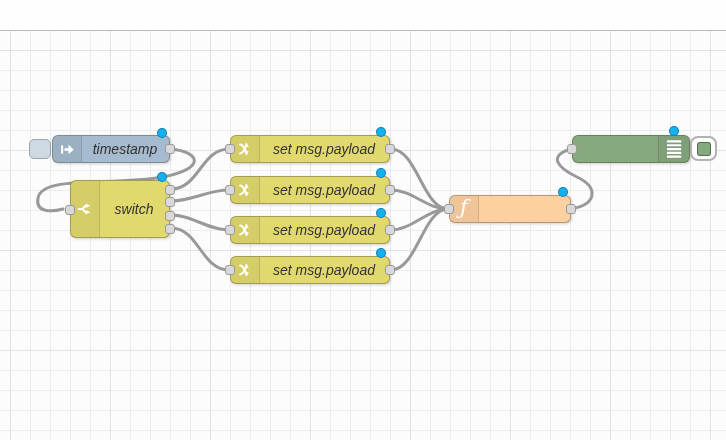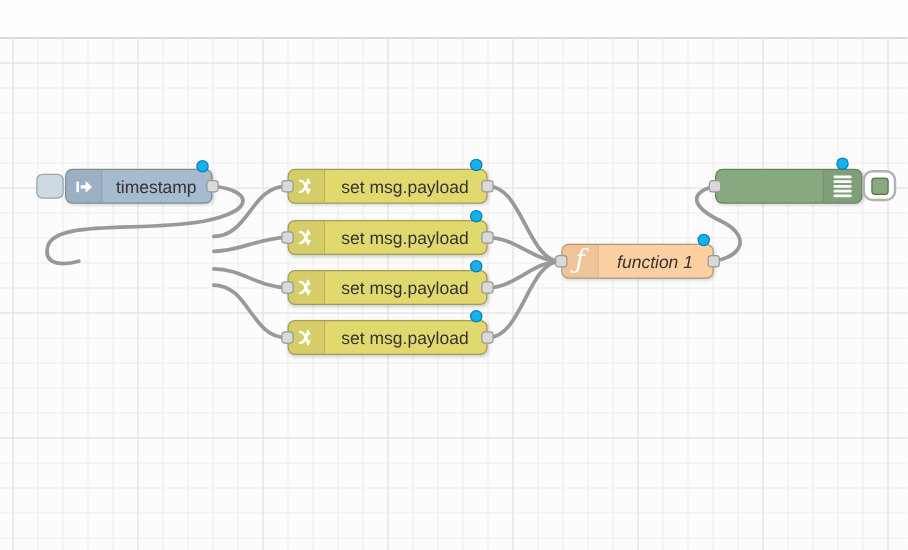--- a/index.html
+++ b/index.html
@@ -34,21 +34,21 @@
   svg.wires path{fill:none;stroke:var(--wire);stroke-width:3;stroke-linecap:round;}
 
   
   .node{
     position:absolute;border:1px solid rgba(60,60,40,0.38);border-radius:6px;
     box-shadow:1px 1px 3px rgba(0,0,0,0.18);
     box-sizing:border-box;
   }
   .node .label{
     position:absolute;top:0;bottom:0;display:flex;align-items:center;justify-content:center;
-    font-size:14px;color:#333;white-space:nowrap;
+    font-size:14px;color:#333;white-space:nowrap;font-style:italic;
   }
   .node .label.italic{font-style:italic;}
   .iconzone{
     position:absolute;top:0;bottom:0;width:28px;
     background:rgba(0,0,0,0.055);
     display:flex;align-items:center;justify-content:center;
   }
   .iconzone.left{left:0;border-right:1px solid rgba(0,0,0,0.12);border-radius:5px 0 0 5px;}
   .iconzone.right{right:0;width:30px;border-left:1px solid rgba(0,0,0,0.12);border-radius:0 5px 5px 0;}
 
@@ -113,20 +113,42 @@
             <rect x="6.5" y="8.4" width="5.5" height="3.2"></rect>
             <path d="M11.2 4.5 L17.3 10 L11.2 15.5 Z"></path>
           </g>
         </svg>
       </div>
       <span class="label" style="left:28px;right:0;">timestamp</span>
       <div class="port" style="right:-6px;top:8px;"></div>
       <div class="dot" style="right:2px;top:-8px;"></div>
     </div>
 
+    <div class="node" style="left: 70px; top: 149px; width: 100px; height: 58px; background: rgb(226, 217, 110);">
+      <div class="iconzone left">
+        <svg width="18" height="18" viewBox="0 0 20 20">
+          <g stroke="#fff" stroke-width="2.2" fill="none" stroke-linecap="round">
+            <path d="M3 10 H6.2"></path>
+            <path d="M6.2 10 C9 10 8.6 6.4 11.4 6.4"></path>
+            <path d="M6.2 10 C9 10 8.6 13.6 11.4 13.6"></path>
+          </g>
+          <g fill="#fff">
+            <path d="M10.8 3.8 L16 6.4 L10.8 9 Z"></path>
+            <path d="M10.8 11 L16 13.6 L10.8 16.2 Z"></path>
+          </g>
+        </svg>
+      </div>
+      <span class="label" style="left:28px;right:0;">switch</span>
+      <div class="port" style="left:-6px;top:24px;"></div>
+      <div class="port" style="right:-6px;top:4px;"></div>
+      <div class="port" style="right:-6px;top:16px;"></div>
+      <div class="port" style="right:-6px;top:30px;"></div>
+      <div class="port" style="right:-6px;top:43px;"></div>
+      <div class="dot" style="right:2px;top:-9px;"></div>
+    </div>
 
     <div class="node" style="left: 230px; top: 104px; width: 160px; height: 28px; background: rgb(226, 217, 110);">
       <div class="iconzone left">
         <svg width="18" height="18" viewBox="0 0 20 20">
           <g stroke="#fff" stroke-width="2.2" fill="none" stroke-linecap="round">
             <path d="M4.5 15 C7.5 15 8.5 12 11 7.5"></path>
             <path d="M4.5 5 C7.5 5 8.5 8 11 12.5"></path>
           </g>
           <g fill="#fff">
             <path d="M9 7.6 L14.2 7.6 L11.6 2.4 Z"></path>
@@ -194,21 +216,20 @@
       <span class="label" style="left:28px;right:0;">set msg.payload</span>
       <div class="port" style="left:-6px;top:8px;"></div>
       <div class="port" style="right:-6px;top:8px;"></div>
       <div class="dot" style="right:3px;top:-9px;"></div>
     </div>
 
     <div class="node" style="left: 449px; top: 164px; width: 122px; height: 28px; background: rgb(253, 208, 162);">
       <div class="iconzone left">
         <span class="ficon">ƒ</span>
       </div>
-      <span class="label italic" style="left:28px;right:0;">function 1</span>
       <div class="port" style="left:-6px;top:8px;"></div>
       <div class="port" style="right:-6px;top:8px;"></div>
       <div class="dot" style="right:2px;top:-9px;"></div>
     </div>
 
     <div class="node" style="left: 572px; top: 104px; width: 118px; height: 28px; background: rgb(135, 169, 128);">
       <div class="iconzone right">
         <svg width="17" height="21" viewBox="0 0 20 24">
           <g fill="#fff">
             <rect x="1" y="1.2" width="17" height="2.6" rx="1"></rect>

